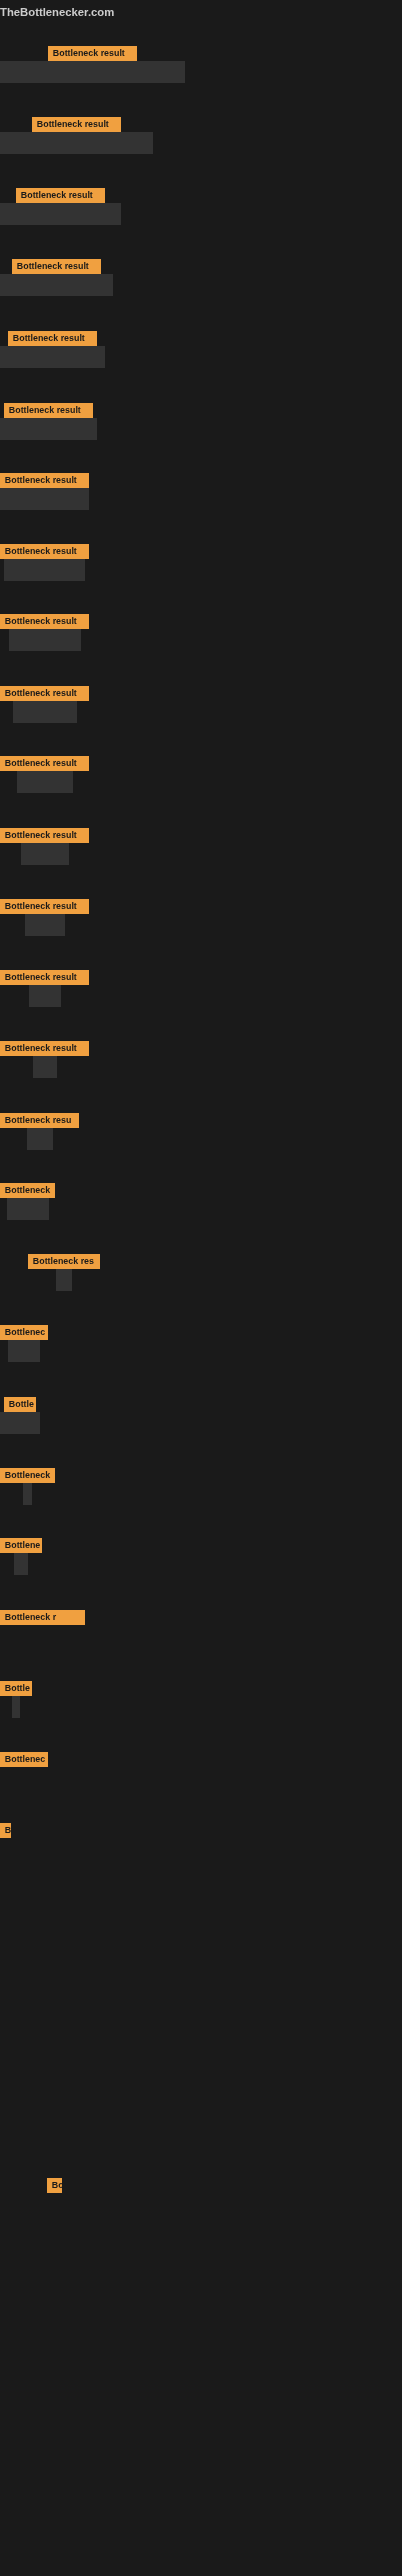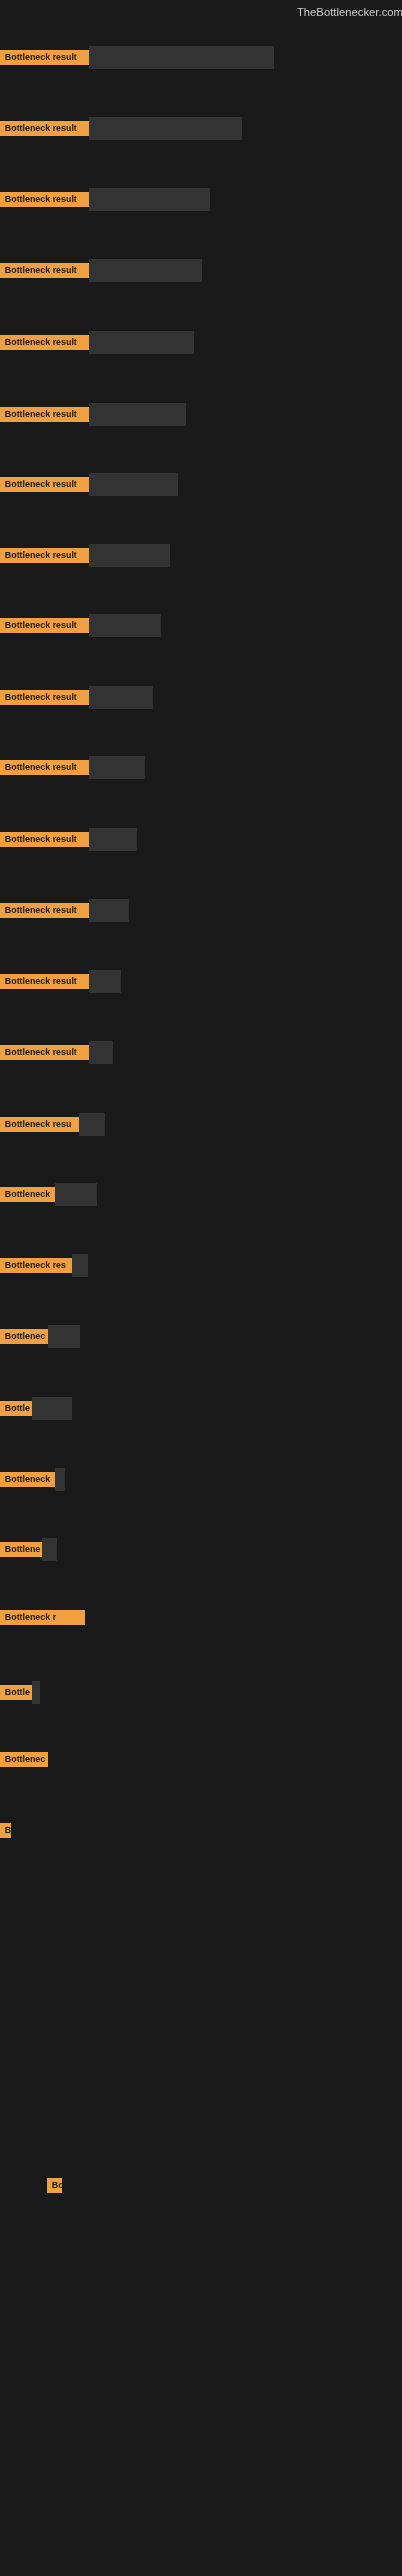--- a/index.html
+++ b/index.html
@@ -10,31 +10,33 @@
 
     body {
       width: 403px;
       min-height: 2576px;
       background-color: #1a1a1a;
       font-family: Arial, sans-serif;
       position: relative;
     }
 
     .site-title {
-      text-align: right;
+      text-align: left;
       color: #cccccc;
       font-size: 11.3px;
       padding: 6.4px 0 3.2px 0;
+      font-weight: bold;
     }
 
     .bottleneck-item {
       position: absolute;
       left: 0;
       display: flex;
       align-items: center;
+      flex-direction: column;
     }
 
     .bottleneck-label {
       background-color: #f0a040;
       color: #1a1a1a;
       font-size: 8.9px;
       font-weight: bold;
       padding: 2.4px 4.8px;
       white-space: nowrap;
       overflow: hidden;
@@ -112,21 +114,21 @@
       <div class="bottleneck-bar" style="width: 24px; height: 22.5px;"></div>
     </div>
     <div class="bottleneck-item" style="top: 1113px; align-items: center;">
       <div class="bottleneck-label" style="width: 79px;">Bottleneck resu</div>
       <div class="bottleneck-bar" style="width: 26px; height: 22.5px;"></div>
     </div>
     <div class="bottleneck-item" style="top: 1183px;">
       <div class="bottleneck-label" style="width: 55px;">Bottleneck</div>
       <div class="bottleneck-bar" style="width: 42px; height: 22.5px;"></div>
     </div>
-    <div class="bottleneck-item" style="top: 1254px;">
+    <div class="bottleneck-item" style="top: 1254px; padding-left: 28px;">
       <div class="bottleneck-label" style="width: 72px;">Bottleneck res</div>
       <div class="bottleneck-bar" style="width: 16px; height: 22.5px;"></div>
     </div>
     <div class="bottleneck-item" style="top: 1325px;">
       <div class="bottleneck-label" style="width: 48px;">Bottlenec</div>
       <div class="bottleneck-bar" style="width: 32px; height: 22.5px;"></div>
     </div>
     <div class="bottleneck-item" style="top: 1397px;">
       <div class="bottleneck-label" style="width: 32px;">Bottle</div>
       <div class="bottleneck-bar" style="width: 40px; height: 22.5px;"></div>

